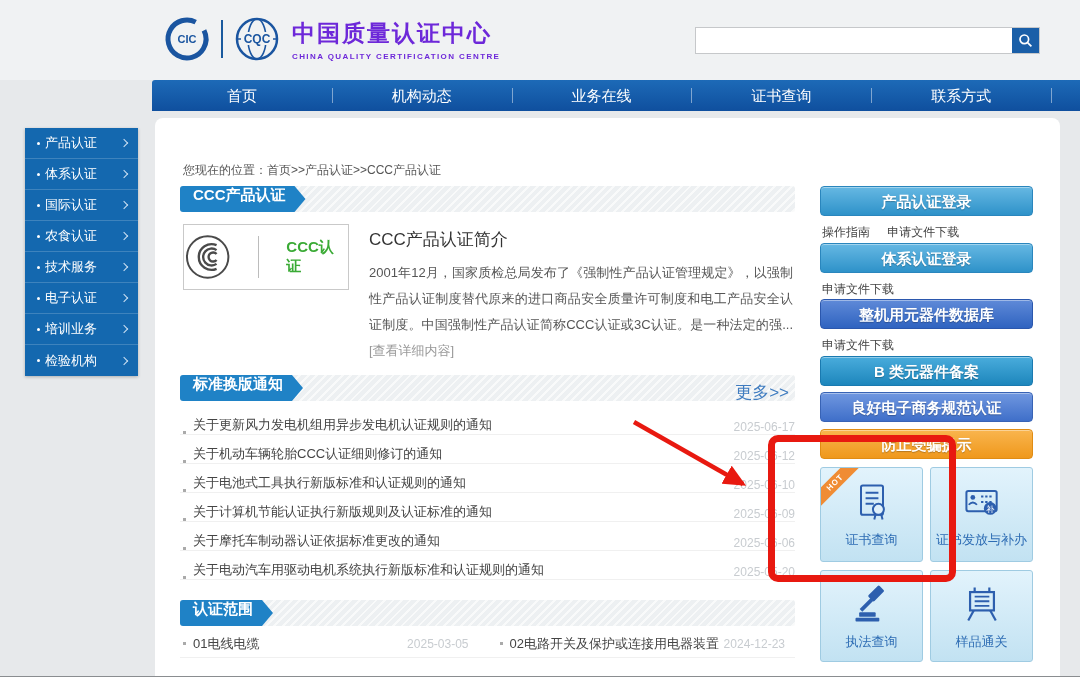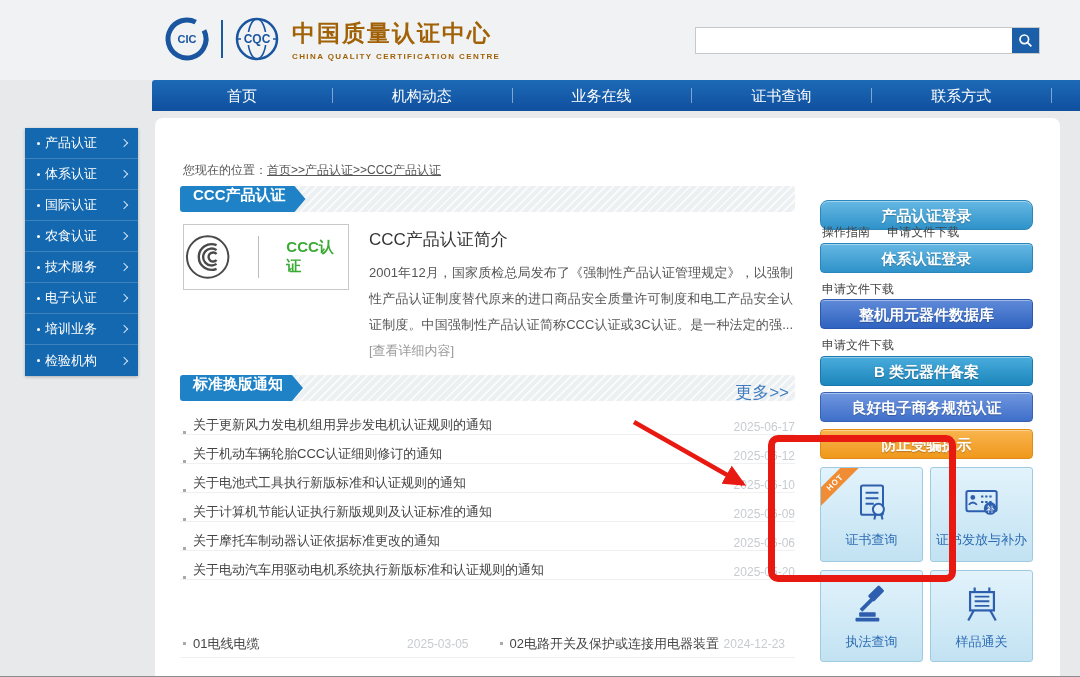--- a/index.html
+++ b/index.html
@@ -4,21 +4,21 @@
 <style>
   * { margin:0; padding:0; box-sizing:border-box; }
   html,body { background:#d9dbdd; }
   body { font-family:"Liberation Sans","DejaVu Sans",sans-serif; }
   .page { position:relative; width:1080px; height:677px; margin:0 auto; background:#e7e9eb; overflow:hidden; border-bottom:1px solid #8a8d90; }
 
   
   .header { position:absolute; left:0; top:0; width:1080px; height:80px; background:#f0f2f3; }
   .logo-group { position:absolute; left:162px; top:15px; display:flex; align-items:center; }
   .logo-divider { width:2px; height:38px; background:#1a5a9e; margin:0 9px; }
-  .org-titles { margin-left:10px; color:#a16207; }
+  .org-titles { margin-left:10px; color:#6d28d9; }
   .org-name { font-size:23px; font-weight:bold; letter-spacing:2px; }
   .org-name-en { font-size:8px; letter-spacing:1.4px; margin-top:3px; font-weight:bold; }
   .search-box { position:absolute; left:695px; top:27px; width:345px; height:27px; background:#fff; border:1px solid #c6c8ca; display:flex; }
   .search-input { flex:1; border:none; outline:none; font-size:13px; padding:0 8px; background:transparent; }
   .search-btn { width:27px; height:25px; background:#1a5fa8; border:none; cursor:pointer; display:flex; align-items:center; justify-content:center; }
 
   
   .navbar { position:absolute; left:152px; top:80px; width:1079px; height:31px; background:linear-gradient(#1d6ab7,#0f4f9e); border-radius:3px 3px 0 0; display:flex; }
   .nav-item { flex:1; text-align:center; line-height:31px; color:#fff; font-size:15px; position:relative; cursor:pointer; }
   .nav-item + .nav-item::before { content:""; position:absolute; left:0; top:8px; width:1px; height:15px; background:rgba(255,255,255,.45); }
@@ -26,21 +26,21 @@
   
   .sidebar { position:absolute; left:25px; top:128px; width:113px; background:#1468af; box-shadow:0 1px 3px rgba(0,0,0,.25); }
   .side-item { height:31px; display:flex; align-items:center; padding:0 11px 0 12px; color:#fff; font-size:13px; border-bottom:1px solid rgba(255,255,255,.18); cursor:pointer; }
   .side-item:last-child { border-bottom:none; }
   .side-bullet { width:3px; height:3px; background:#fff; border-radius:50%; margin-right:5px; flex:none; }
   .side-chevron { margin-left:auto; width:6px; height:6px; border-top:1.5px solid #cfe2f4; border-right:1.5px solid #cfe2f4; transform:rotate(45deg); flex:none; }
 
   
   .main-panel { position:absolute; left:155px; top:118px; width:905px; height:559px; background:#fff; border-radius:8px 8px 0 0; }
   .breadcrumb { position:absolute; left:28px; top:44px; font-size:12px; color:#555; }
-  .breadcrumb .crumb-path { color:#555; cursor:pointer;text-decoration:underline; }
+  .breadcrumb .crumb-path { color:#555; cursor:pointer; }
 
   .section-bar { position:absolute; height:26px; width:615px; left:25px; background:#edf0f2;
     background-image:repeating-linear-gradient(135deg, rgba(255,255,255,.65) 0 2px, rgba(0,0,0,0) 2px 6px); border-radius:3px; }
   .section-tab { display:inline-flex; align-items:center; gap:7px; height:26px; padding:0 20px 0 13px; background:#1f82c6; color:#fff; font-size:15px; font-weight:bold;
     clip-path:polygon(0 0, calc(100% - 11px) 0, 100% 50%, calc(100% - 11px) 100%, 0 100%); border-radius:3px 0 0 3px;flex-direction:column; }
   .tab-dot { width:5px; height:5px; border-radius:50%; background:#fff; }
   .bar-ccc { top:68px; } .bar-notice { top:257px; } .bar-scope { top:482px; }
   .more-link { position:absolute; right:6px; top:6px; font-size:17px; color:#3f7cc0; cursor:pointer; }
 
   .intro-img-box { position:absolute; left:28px; top:106px; width:166px; height:66px; background:#fff; border:1px solid #c9c9c9; display:flex; align-items:center; justify-content:center; gap:27px; }
@@ -235,37 +235,43 @@
         <span class="notice-title">关于摩托车制动器认证依据标准更改的通知</span>
         <span class="notice-date">2025-06-06</span>
       </div>
       <div class="notice-row">
         <span class="notice-bullet"></span>
         <span class="notice-title">关于电动汽车用驱动电机系统执行新版标准和认证规则的通知</span>
         <span class="notice-date">2025-05-20</span>
       </div>
     </div>
 
+    <div class="section-bar bar-scope">
+      <div class="section-tab">
+        <span>认证范围</span>
+        <span class="tab-dot"></span>
+      </div>
+    </div>
 
     <div class="scope-row">
       <div class="scope-cell">
         <span class="notice-bullet"></span>
         <span class="scope-title">01电线电缆</span>
         <span class="scope-date">2025-03-05</span>
       </div>
       <div class="scope-cell">
         <span class="notice-bullet"></span>
         <span class="scope-title">02电路开关及保护或连接用电器装置</span>
         <span class="scope-date">2024-12-23</span>
       </div>
     </div>
   </div>
 
   <div class="right-col">
-    <div class="side-btn btn-sky" style="top:14px;border-radius:8px;">产品认证登录</div>
+    <div class="side-btn btn-sky" style="top:0;">产品认证登录</div>
     <div class="link-row" style="top:38px;">
       <span>操作指南</span>
       <span>申请文件下载</span>
     </div>
     <div class="side-btn btn-sky" style="top:57px;">体系认证登录</div>
     <div class="link-row" style="top:95px;">
       <span>申请文件下载</span>
     </div>
     <div class="side-btn btn-royal" style="top:113px;">整机用元器件数据库</div>
     <div class="link-row" style="top:151px;">

